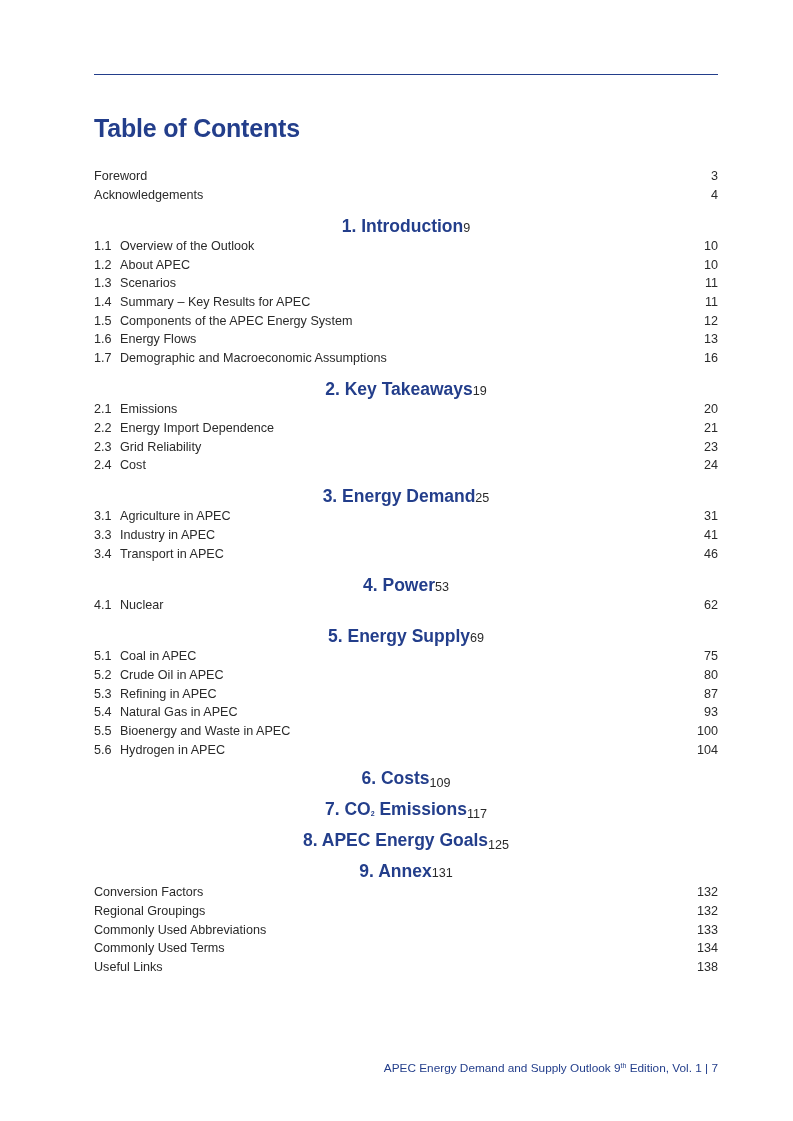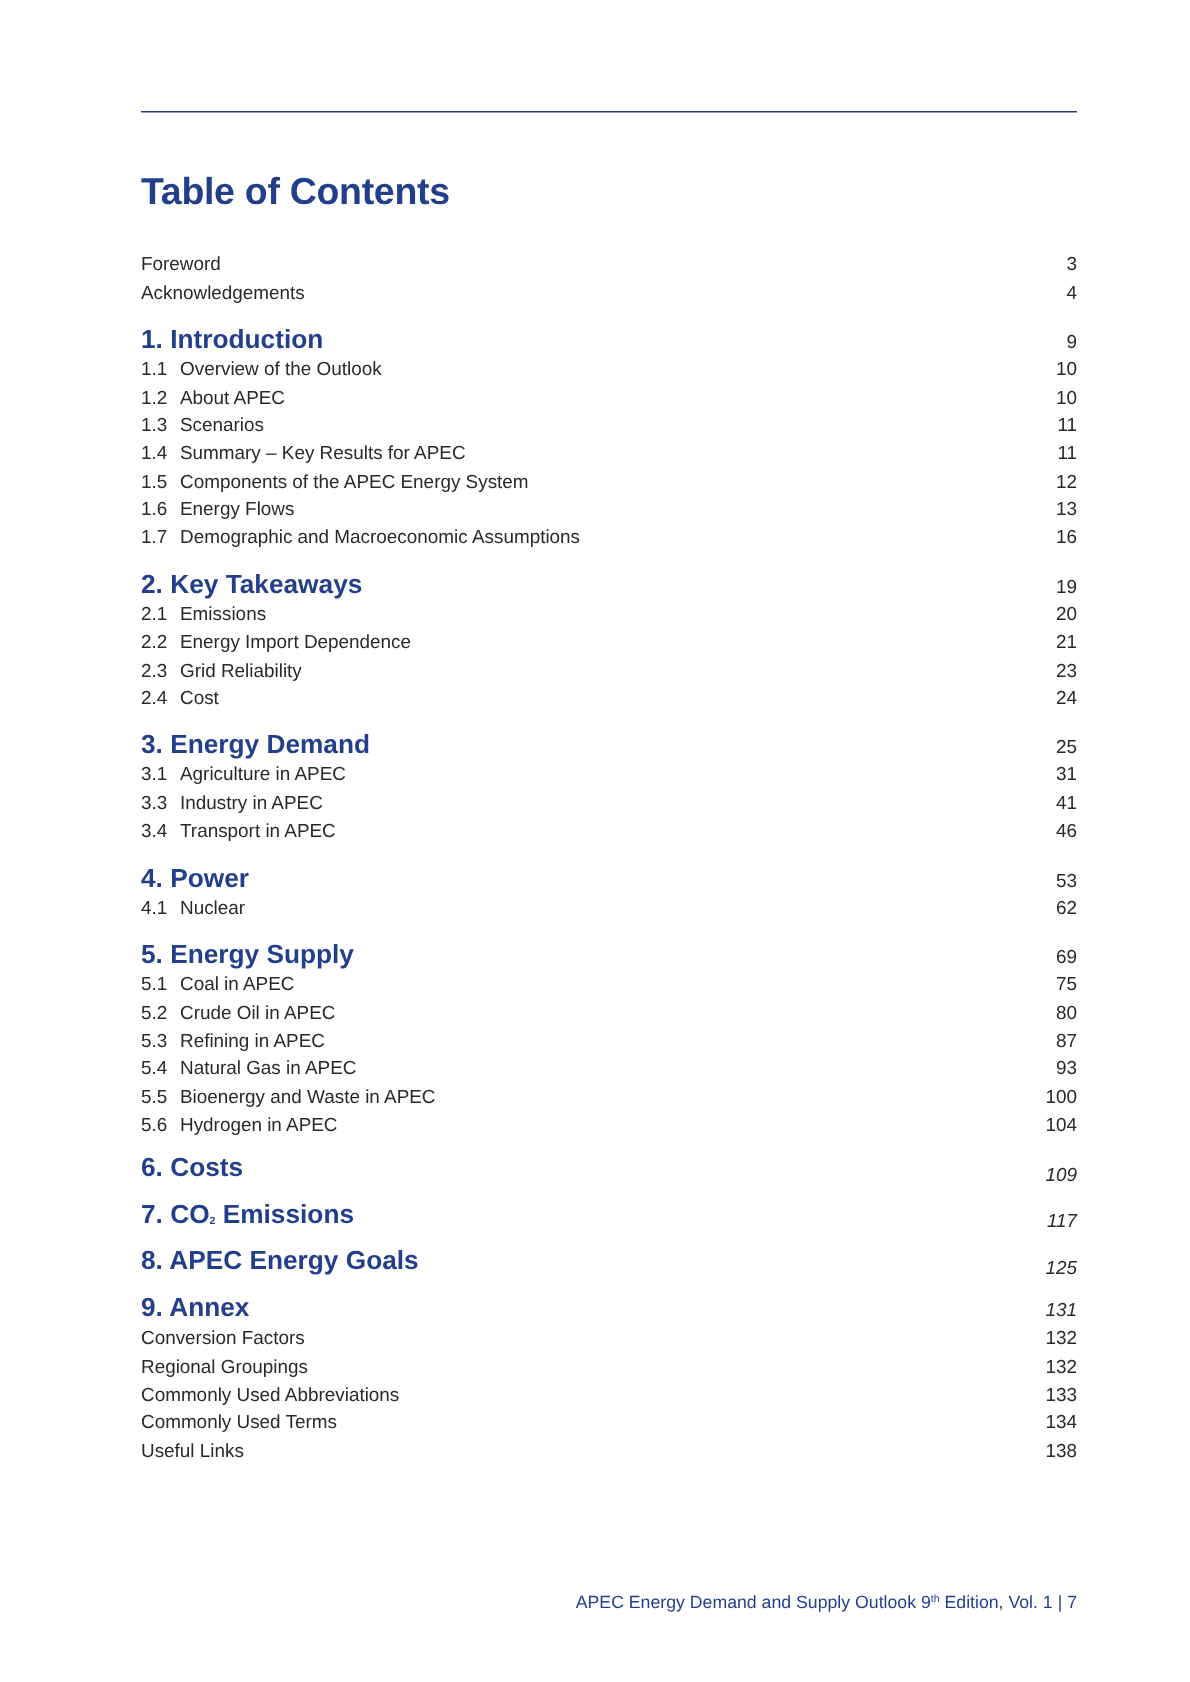--- a/index.html
+++ b/index.html
@@ -51,41 +51,41 @@
       cursor: pointer;
     }
     .row .label { white-space: nowrap; }
     .row .num { display: inline-block; width: 26px; }
     .row .page { text-align: right; }
     .section {
       margin-top: 11.5px;
     }
     .section-head {
       display: flex;
-      justify-content: space-between;
+      justify-content: center;
       align-items: baseline;
       height: 21px;
       line-height: 21px;
       cursor: pointer;
     }
     .section-head .label {
       font-size: 17.5px;
       font-weight: bold;
       color: #233e8b;
       white-space: nowrap;
     }
     .section-head .page {
       font-size: 12.6px;
       color: #2a2a2a;
     }
     .section.solo {
       margin-top: 9px;
     }
     .section.solo .section-head { height: 22px; }
-    .section.solo .section-head .page { position: relative; top: 3px; font-style: italic; }
+    .section.solo .section-head .page { position: relative; top: 3px; }
     sub.co2 {
       font-size: 7px;
       vertical-align: -1px;
     }
     .footer {
       position: absolute;
       right: 75px;
       top: 1061px;
       font-size: 11.8px;
       color: #233e8b;

